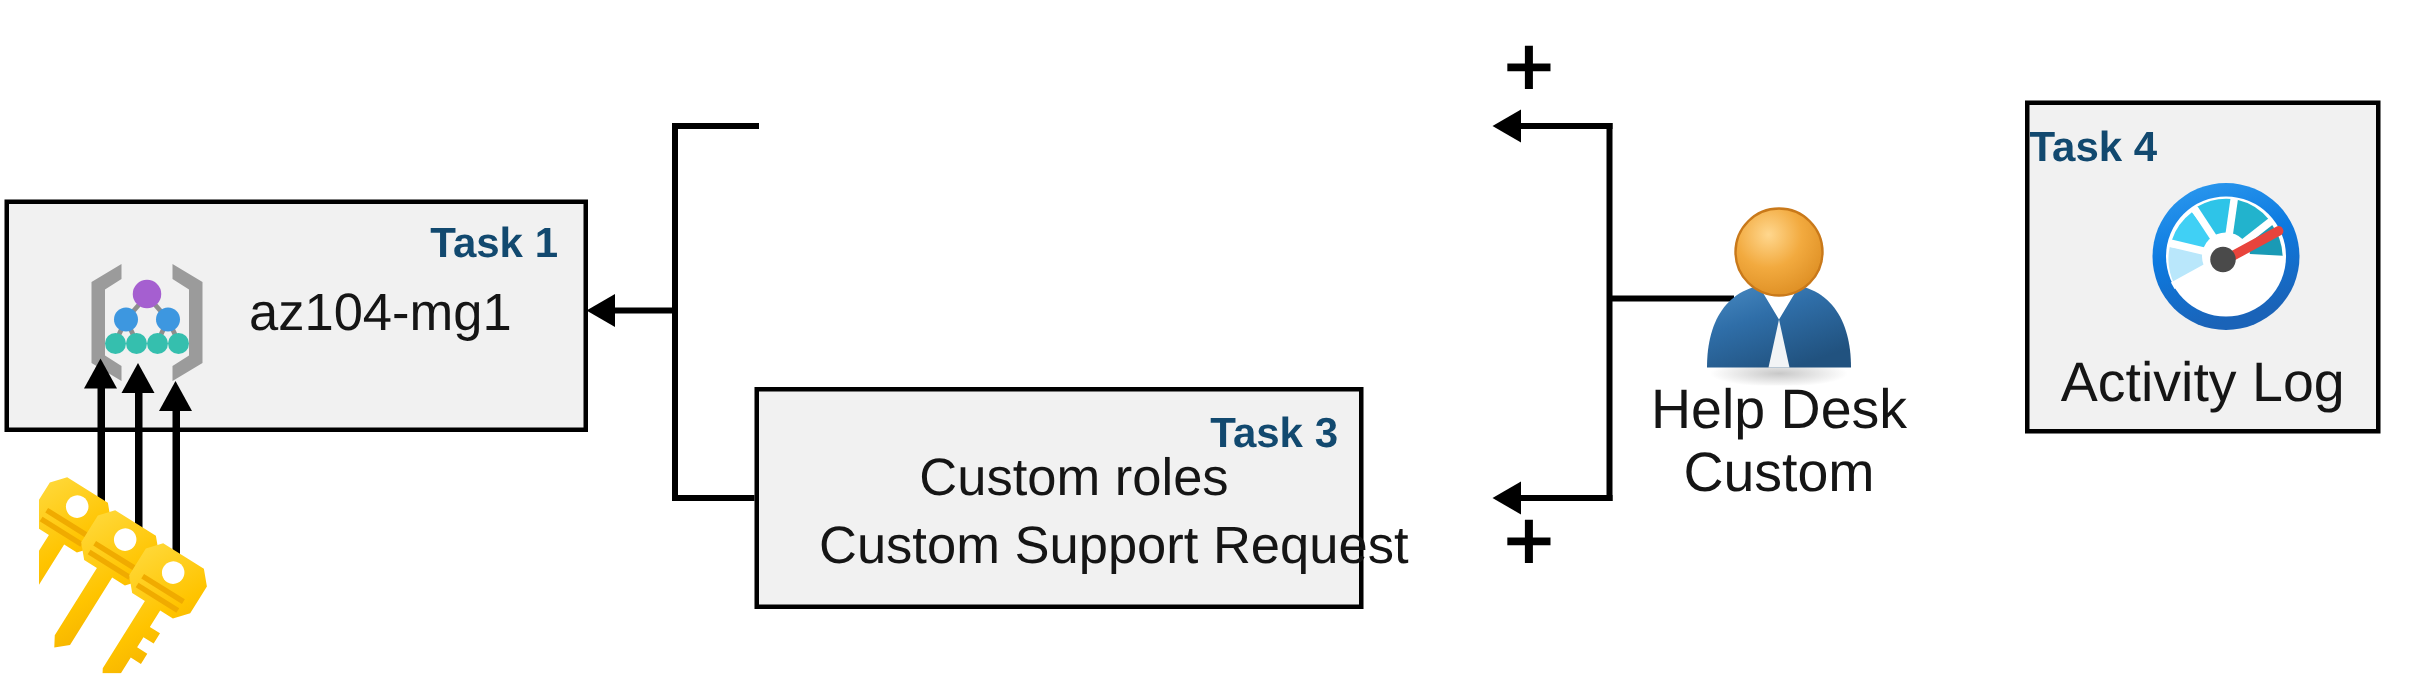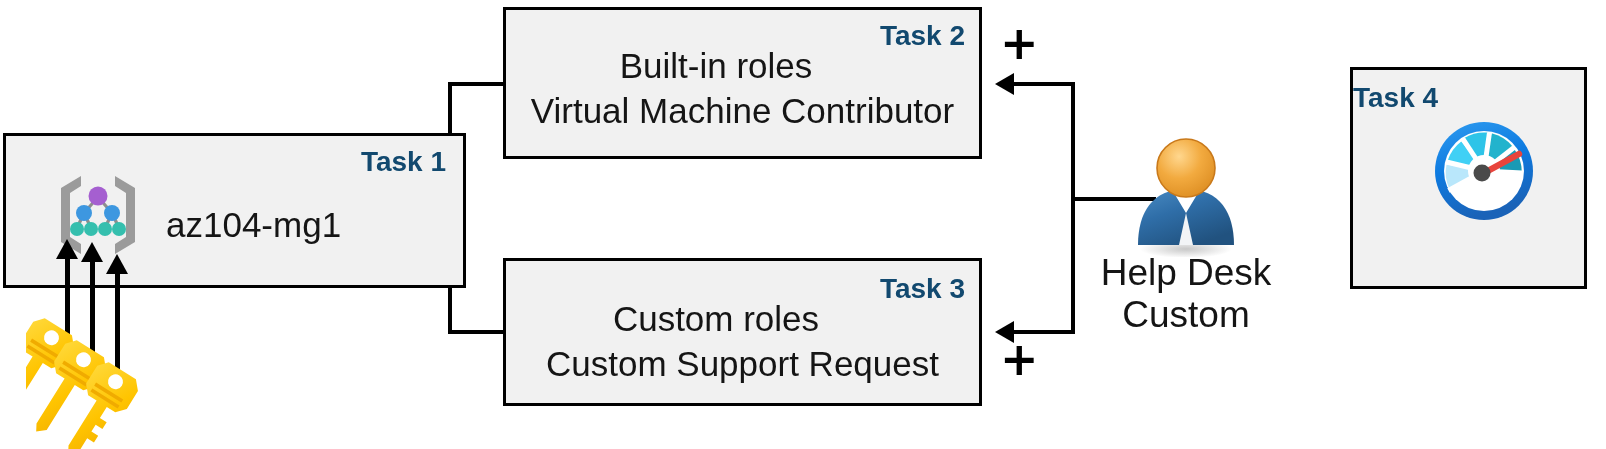--- a/index.html
+++ b/index.html
@@ -107,21 +107,21 @@
 
   <div class="line-h" style="left:1013px; top:330px; width:62px; height:4px;"></div>
   <div class="arrow-left" style="left:995px; top:321px;"></div>
 
   <div class="line-h" style="left:448px; top:82px; width:58px; height:4px;"></div>
   <div class="line-h" style="left:448px; top:330px; width:58px; height:4px;"></div>
   <div class="line-v" style="left:448px; top:82px; width:4px; height:252px;"></div>
   <div class="line-h" style="left:409px; top:205px; width:42px; height:4px;"></div>
   <div class="arrow-left" style="left:391px; top:196px;"></div>
 
-  <div class="task-box" style="left:3px; top:133px; width:463px; height:155px;padding-left:35px;">
+  <div class="task-box" style="left:3px; top:133px; width:389px; height:155px;padding-left:35px;">
     <div class="task-label" style="right:17px; top:12px;">Task 1</div>
 
     <div class="mg-icon" style="left:45px; top:32px; width:94px; height:94px;">
       <svg width="94" height="94" viewBox="0 0 94 94">
 
         <path d="M30 8 L10 20 L10 74 L30 86 L30 76 L19 69 L19 25 L30 18 Z" fill="#9b9b9b"></path>
 
         <path d="M64 8 L84 20 L84 74 L64 86 L64 76 L75 69 L75 25 L64 18 Z" fill="#9b9b9b"></path>
 
         <g stroke="#8e8e8e" stroke-width="3.2" fill="none">
@@ -136,21 +136,21 @@
         <circle cx="47" cy="28" r="9.5" fill="#a55fd0"></circle>
         <circle cx="33" cy="45" r="8" fill="#3d97e0"></circle>
         <circle cx="61" cy="45" r="8" fill="#3d97e0"></circle>
         <circle cx="26" cy="61" r="7" fill="#35bfae"></circle>
         <circle cx="40" cy="61" r="7" fill="#35bfae"></circle>
         <circle cx="54" cy="61" r="7" fill="#35bfae"></circle>
         <circle cx="68" cy="61" r="7" fill="#35bfae"></circle>
       </svg>
     </div>
 
-    <div class="box-text" style="left:160px; top:69px; width:190px; text-align:left;">az104-mg1</div>
+    <div class="box-text" style="left:160px; top:53px; width:190px; text-align:left;">az104-mg1</div>
   </div>
 
   <div class="line-v" style="left:65px; top:258px; width:5px; height:100px;"></div>
   <div class="arrow-up" style="left:56px; top:239px;"></div>
 
   <div class="line-v" style="left:90px; top:261px; width:5px; height:120px;"></div>
   <div class="arrow-up" style="left:81px; top:242px;"></div>
 
   <div class="line-v" style="left:115px; top:273px; width:5px; height:132px;"></div>
   <div class="arrow-up" style="left:106px; top:254px;"></div>
@@ -181,29 +181,24 @@
 
       <g transform="translate(76,50) rotate(32)">
         <path d="M8 0 L40 0 L48 9 L48 30 L40 39 L30 39 L30 52 L38 52 L38 60 L30 60 L30 68 L38 68 L38 76 L30 76 L30 92 L22 99 L18 92 L18 39 L8 39 L0 30 L0 9 Z" fill="url(#kg)"></path>
         <circle cx="24" cy="13" r="7.5" fill="#ffffff"></circle>
         <rect x="8" y="24" width="32" height="3.6" fill="#f0ab00"></rect>
         <rect x="8" y="31" width="32" height="3.6" fill="#f0ab00"></rect>
       </g>
     </svg>
   </div>
 
-  <div class="task-box" style="left:503px; top:7px; width:479px; height:152px;">
-    <div class="task-label" style="right:14px; top:12px;">Task 2</div>
-    <div class="box-text" style="left:0; top:36px; width:420px;">Built-in roles</div>
-    <div class="box-text" style="left:0; top:81px; width:473px;">Virtual Machine Contributor</div>
-  </div>
 
   <div class="plus" style="left:1000px; top:20px;">+</div>
 
-  <div class="task-box" style="left:503px; top:258px; width:479px; height:148px;text-decoration:underline;">
+  <div class="task-box" style="left:503px; top:258px; width:406px; height:148px;text-decoration:underline;">
     <div class="task-label" style="right:14px; top:14px;">Task 3</div>
     <div class="box-text" style="left:0; top:83px; width:473px;">Custom Support Request</div>
     <div class="box-text" style="left:0; top:38px; width:420px;">Custom roles</div>
   </div>
 
   <div class="plus" style="left:1000px; top:336px;">+</div>
 
   <div class="person" style="left:1126px; top:137px; width:120px; height:120px;">
     <svg width="120" height="120" viewBox="0 0 120 120">
       <defs>
@@ -276,15 +271,16 @@
         </g>
 
         <circle cx="53" cy="53" r="16" fill="#ffffff"></circle>
 
         <line x1="53" y1="55" x2="88" y2="36" stroke="#e8443c" stroke-width="6.5" stroke-linecap="round"></line>
 
         <circle cx="51" cy="55" r="8.5" fill="#4a4a4a"></circle>
       </svg>
     </div>
 
+    <div class="box-text" style="left:0; right:0; top:164px; width:231px; font-size:37px;">Activity Log</div>
   </div>
 
 </div>
 
 </body></html>

